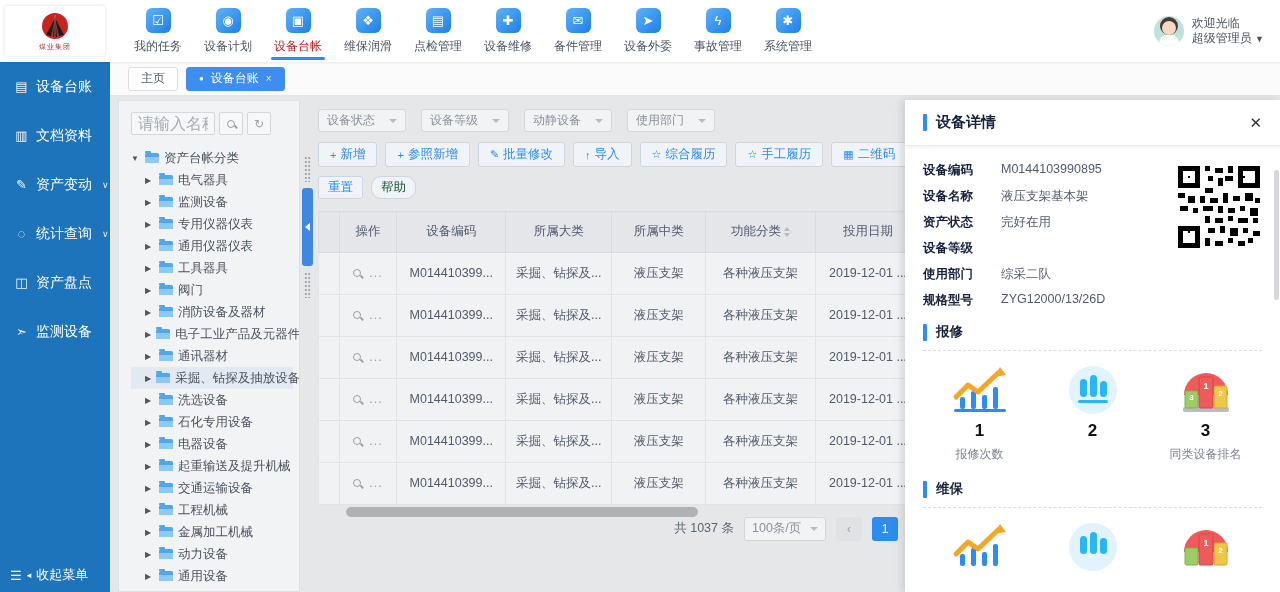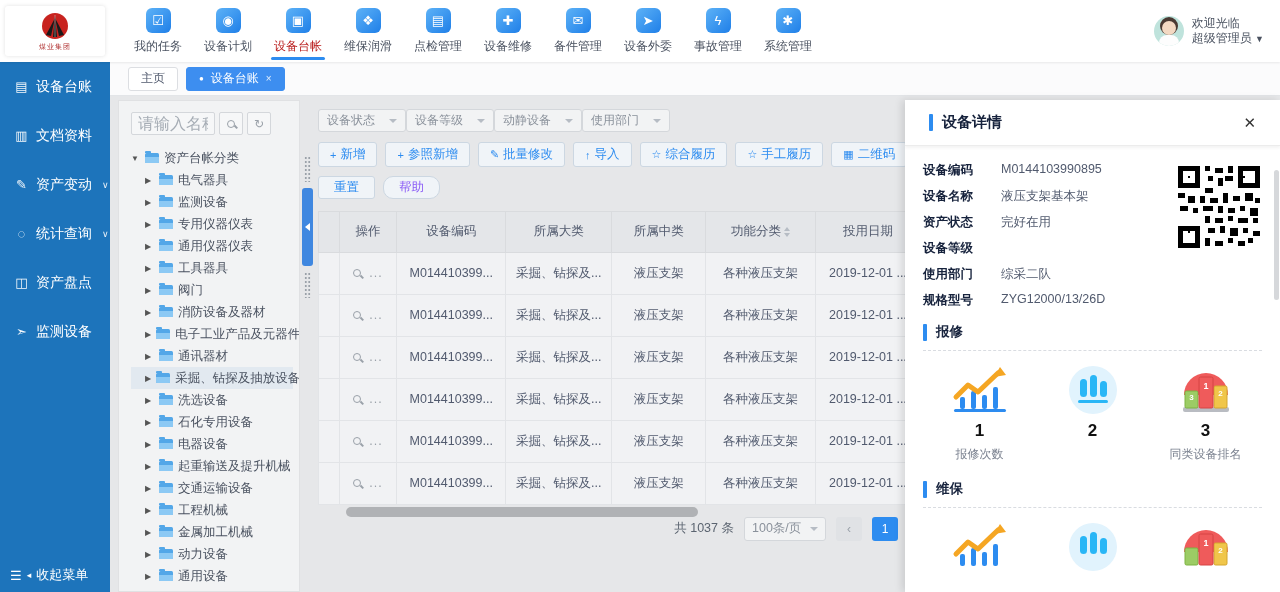--- a/index.html
+++ b/index.html
@@ -84,34 +84,34 @@
   .grip { position:absolute; left:2px; width:7px; height:26px;
     background-image:radial-gradient(#9aa1a9 1px, transparent 1px); background-size:3.5px 4px; }
   .collapse-handle { position:absolute; left:0; top:88px; width:11px; height:78px;
     background:#3f87e0; border-radius:3px; display:flex; align-items:center;
     justify-content:center; cursor:pointer; }
   .collapse-handle .arr { width:0; height:0; border-top:4px solid transparent;
     border-bottom:4px solid transparent; border-right:5px solid #fff; }
 
   
   .main { position:absolute; left:205px; top:0; right:0; bottom:0; padding:13px 0 0 3px; }
-  .filter-row { display:flex; }
+  .filter-row { display:flex; gap:15px; }
   .filter-select { width:88px; height:23px; border:1px solid #d4d7db; background:#f2f3f4;
     border-radius:3px; display:flex; align-items:center; justify-content:space-between;
     padding:0 8px; font-size:12px; color:#8a919b; cursor:pointer; }
   .filter-select .sel-arrow { width:0; height:0; border-left:4px solid transparent;
     border-right:4px solid transparent; border-top:4px solid #b6bcc4; }
   .btn-row { display:flex; gap:8px; margin-top:10px; }
   .tb-btn { height:25px; padding:0 11px; border:1px solid #ccd7e2; background:#f0f4f8;
     border-radius:3px; color:#2d8cf0; font-size:12.5px; display:flex; align-items:center;
     gap:4px; cursor:pointer; white-space:nowrap; }
   .tb-btn .bic { font-size:11px; }
   .btn-row2 { display:flex; gap:8px; margin-top:9px; }
-  .tb-btn.small { padding:0 15px; height:23px; }
-  .tb-btn.help { color:#8b5cf6;border-radius:10px; }
+  .tb-btn.small { padding:0 9px; height:23px; }
+  .tb-btn.help { color:#14532d;border-radius:10px; }
 
   
   .table-wrap { margin-top:12px; width:762px; border-top:1px solid #d9dbde; }
   table.grid { border-collapse:collapse; table-layout:fixed; width:762px;
     font-size:12.5px; color:#515a6e; background:#f1f2f4; }
   table.grid th { background:#e4e6e9; font-weight:normal; height:40px;
     border:1px solid #d9dbde; border-top:none; white-space:nowrap; overflow:hidden; }
   table.grid td { height:42px; border:1px solid #e2e4e7; text-align:center;
     white-space:nowrap; overflow:hidden; background:#f1f2f4; }
   .op-cell { display:flex; align-items:center; justify-content:center; gap:8px; }
@@ -129,21 +129,21 @@
   .per-page { width:82px; height:24px; border:1px solid #d4d7db; border-radius:3px;
     background:#f2f3f4; display:flex; align-items:center; justify-content:space-between;
     padding:0 7px; color:#8a919b; cursor:pointer; }
   .pg-btn { width:26px; height:24px; border-radius:3px; background:#e0e2e5; color:#9aa1a9;
     display:flex; align-items:center; justify-content:center; cursor:pointer; font-size:12px; }
   .pg-btn.current { background:#2d8cf0; color:#fff; }
 
   
   .detail { position:absolute; right:0; top:4px; bottom:0; width:375px; background:#fff;
     z-index:25; box-shadow:-3px 0 8px rgba(0,0,0,.12); overflow:hidden; }
-  .detail-head { height:46px; display:flex; align-items:center; padding:0 24px;
+  .detail-head { height:46px; display:flex; align-items:center; padding:0 18px;
     border-bottom:1px solid #ececec; box-shadow:0 2px 3px rgba(0,0,0,.05); }
   .blue-bar { width:4px; height:17px; background:#2d8cf0; border-radius:1px; margin-right:9px; }
   .detail-title { font-size:15px; font-weight:bold; color:#17233d; }
   .detail-close { margin-left:auto; font-size:15px; color:#333; cursor:pointer; }
   .detail-body { padding:16px 18px 0 18px; position:relative; }
   .fields { width:240px; }
   .field-row { display:flex; margin-bottom:9px; min-height:15px; }
   .field-label { width:78px; font-size:12.5px; font-weight:bold; color:#17233d; flex:none; }
   .field-value { font-size:12.5px; color:#515a6e; }
   .qr { position:absolute; right:20px; top:20px; }

